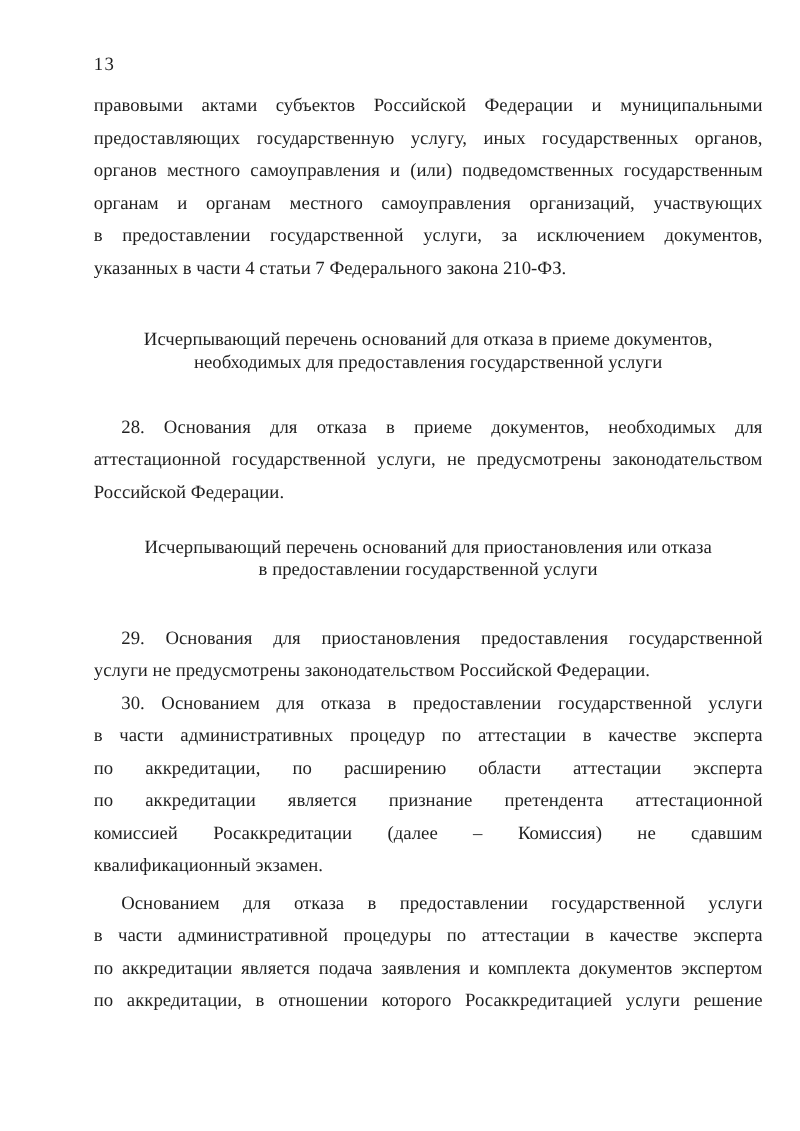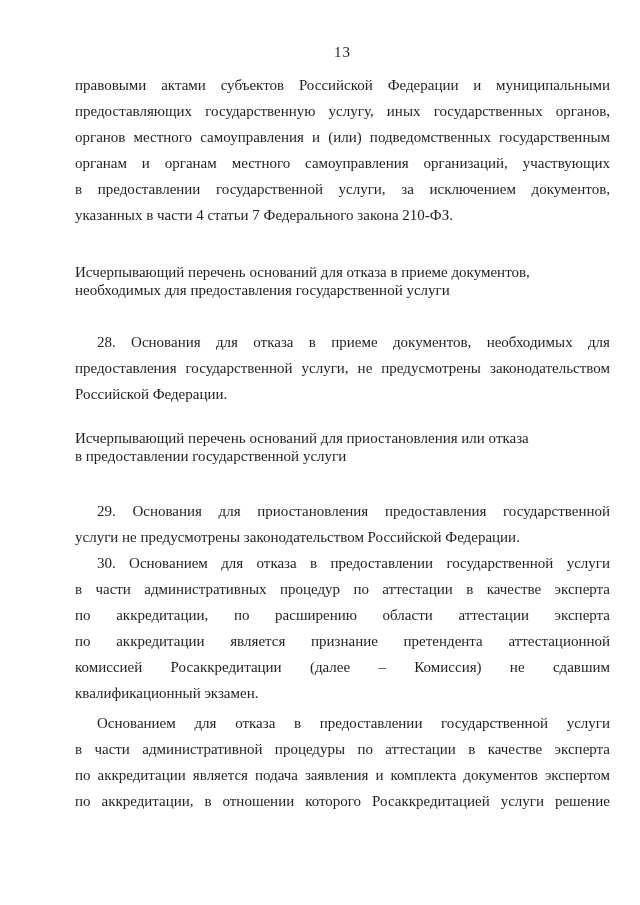--- a/index.html
+++ b/index.html
@@ -13,21 +13,21 @@
     height: 905px;
     background: #ffffff;
     box-sizing: border-box;
     padding: 43px 30px 0 75px;
     overflow: hidden;
     font-family: "Liberation Serif", "DejaVu Serif", serif;
     font-size: 15px;
     color: #1f1f1f;
   }
   .page-number {
-    text-align: center;
+    text-align: left;
     line-height: 18px;
     margin-bottom: 11px;
     letter-spacing: 1px;
   }
   .blocks .block { margin: 0; }
   
   .blocks > .block:nth-child(1) { margin-top: 0; }
   .blocks > .block:nth-child(2) { margin-top: 35px; }
   .blocks > .block:nth-child(3) { margin-top: 30px; }
   .blocks > .block:nth-child(4) { margin-top: 22px; }
@@ -35,21 +35,21 @@
   .blocks > .block:nth-child(6) { margin-top: 0; }
   .blocks > .block:nth-child(7) { margin-top: 4px; }
 
   .line {
     line-height: 26px;
     white-space: normal;
     text-align: left;
   }
   .block.heading .line {
     line-height: 18px;
-    text-align: left;
+    text-align: center;
   }
   .line.justify {
     text-align: justify;
     text-align-last: justify;
   }
   .line.indent {
     text-indent: 22px;
   }
 </style>
 </head>
@@ -65,21 +65,21 @@
         <div class="line justify">органам и органам местного самоуправления организаций, участвующих</div>
         <div class="line justify">в предоставлении государственной услуги, за исключением документов,</div>
         <div class="line">указанных в части 4 статьи 7 Федерального закона 210-ФЗ.</div>
       </div>
       <div class="block heading">
         <div class="line">Исчерпывающий перечень оснований для отказа в приеме документов,</div>
         <div class="line">необходимых для предоставления государственной услуги</div>
       </div>
       <div class="block paragraph">
         <div class="line justify indent">28. Основания для отказа в приеме документов, необходимых для</div>
-        <div class="line justify">предоставления государственной услуги, не предусмотрены законодательством</div>
+        <div class="line justify">аттестационной государственной услуги, не предусмотрены законодательством</div>
         <div class="line">Российской Федерации.</div>
       </div>
       <div class="block heading">
         <div class="line">Исчерпывающий перечень оснований для приостановления или отказа</div>
         <div class="line">в предоставлении государственной услуги</div>
       </div>
       <div class="block paragraph">
         <div class="line justify indent">29. Основания для приостановления предоставления государственной</div>
         <div class="line">услуги не предусмотрены законодательством Российской Федерации.</div>
       </div>

